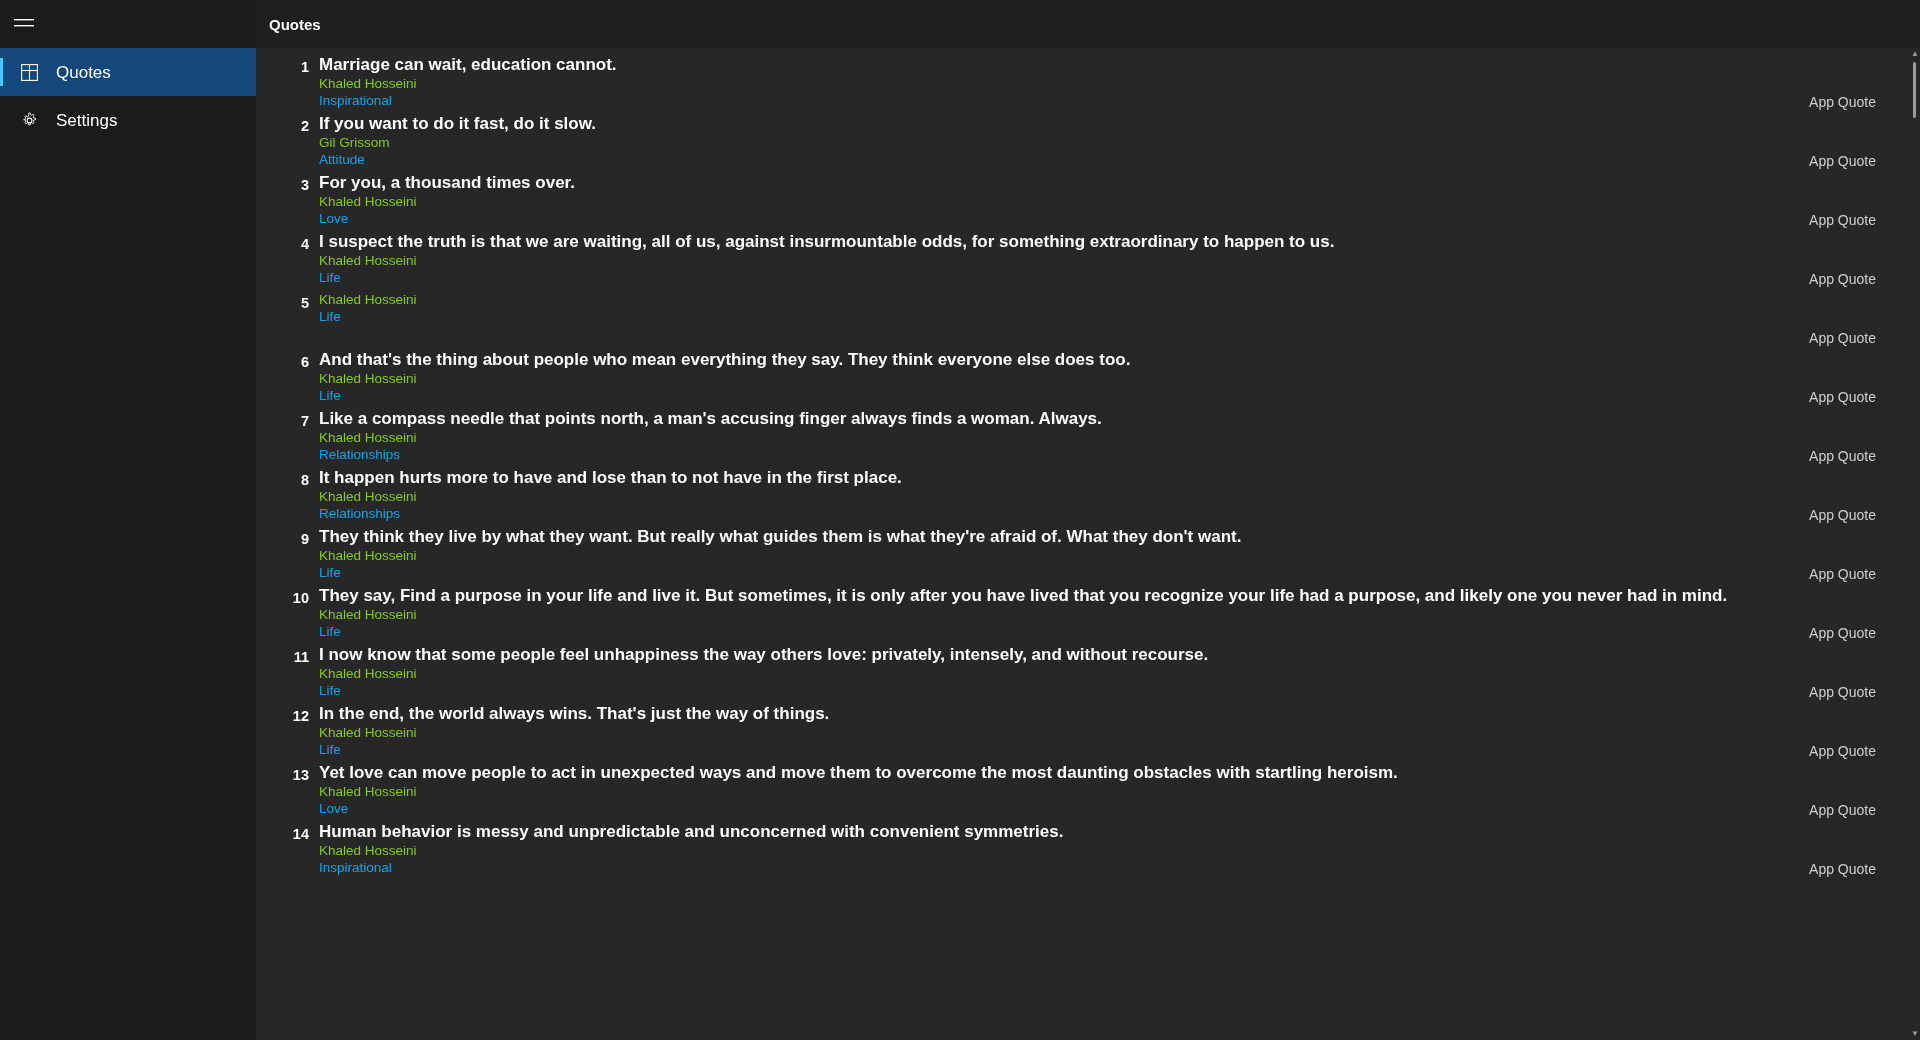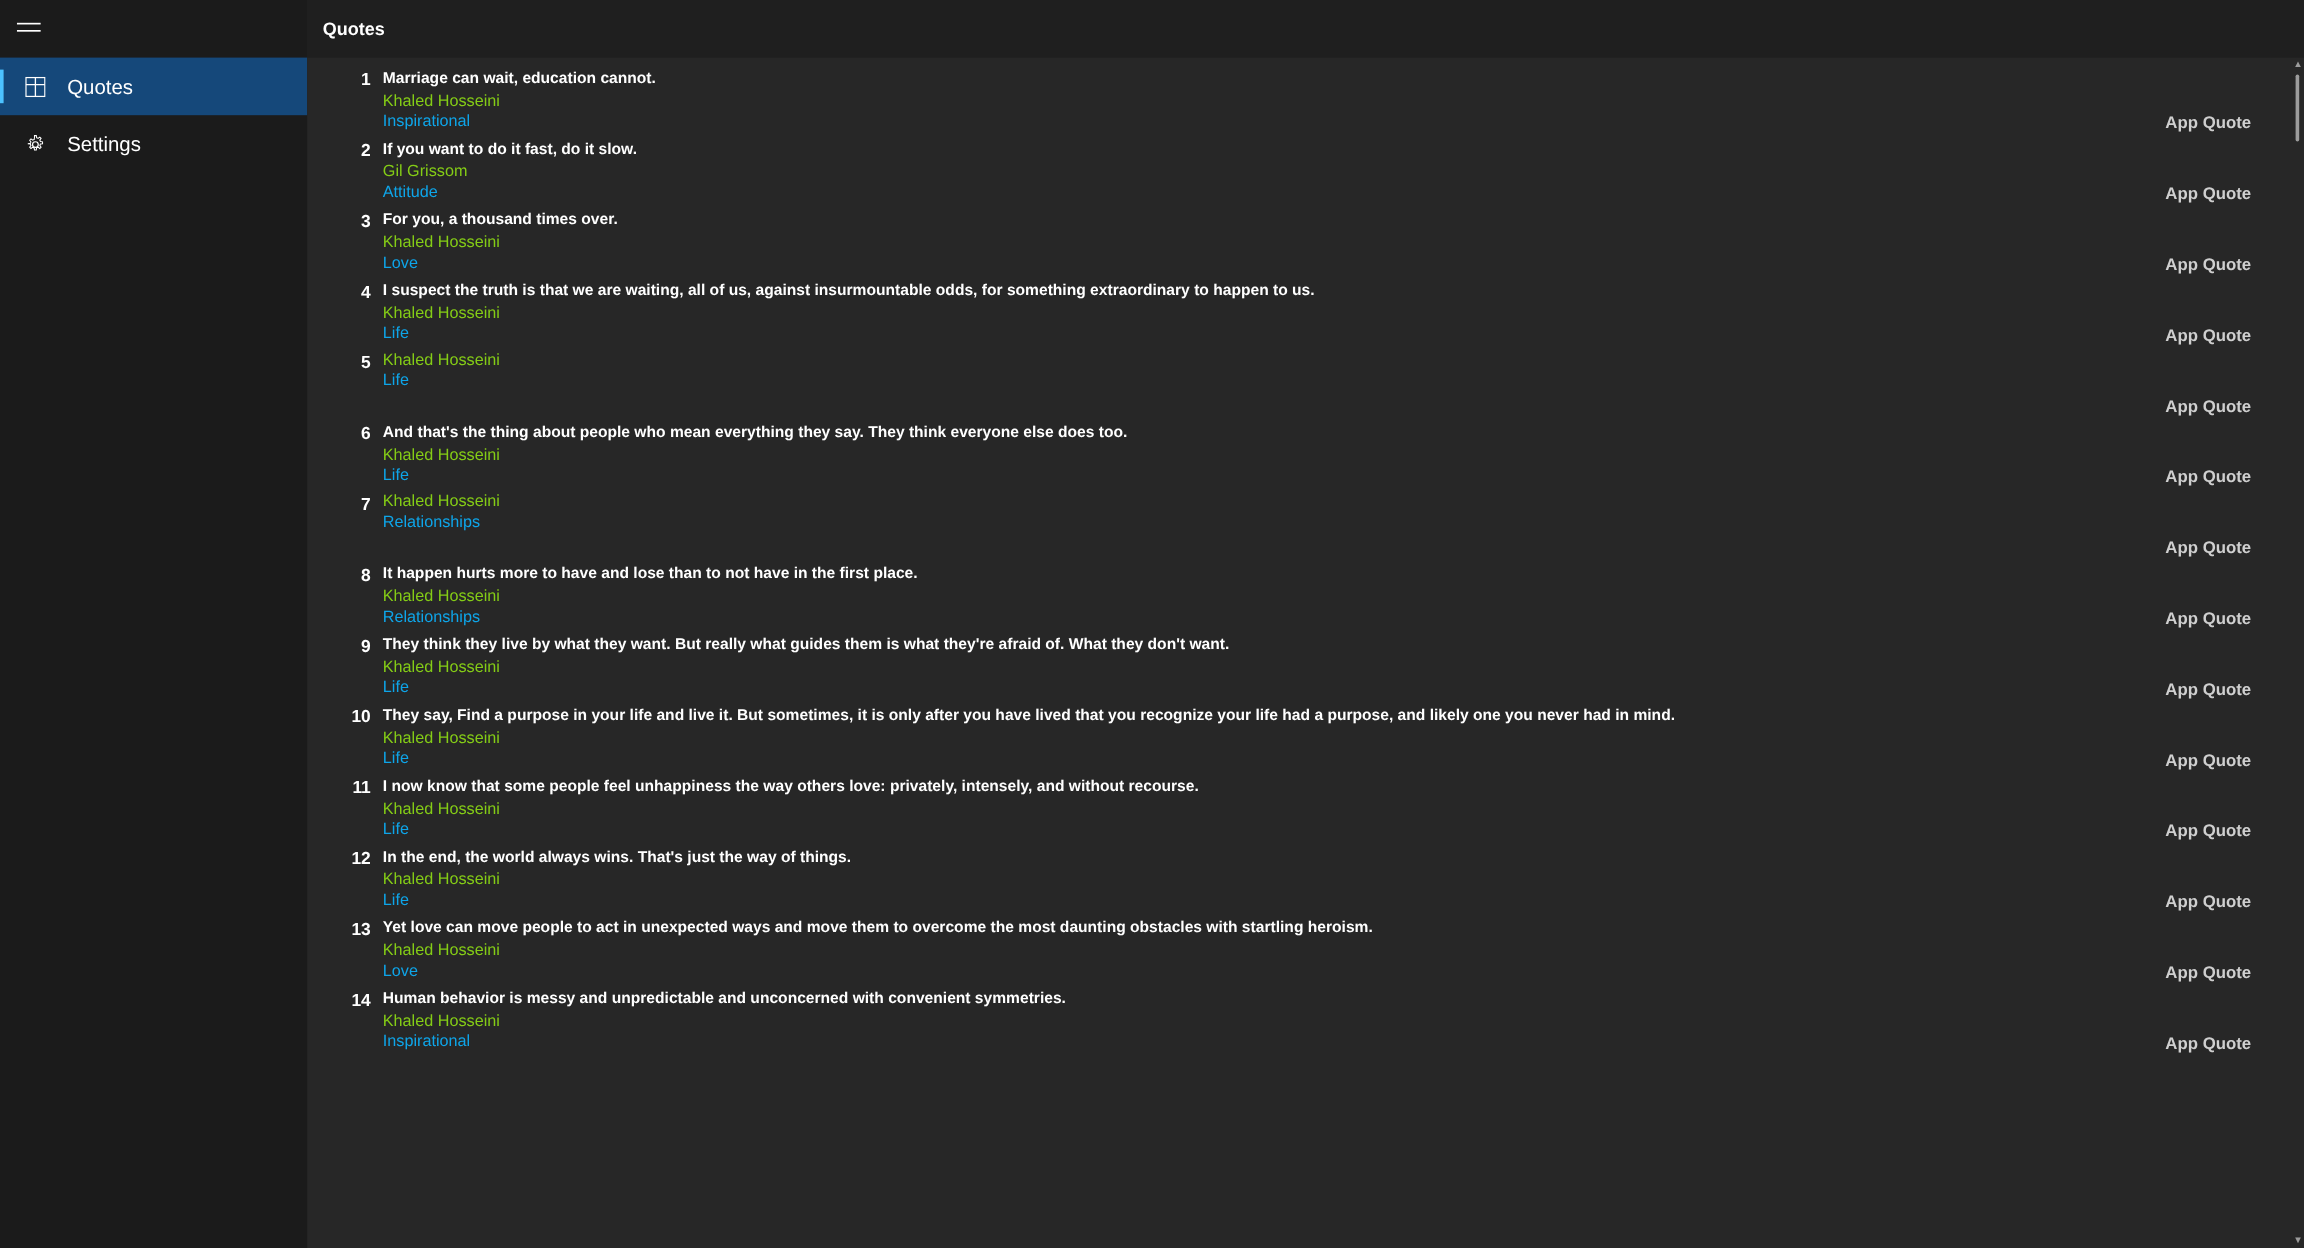--- a/index.html
+++ b/index.html
@@ -111,42 +111,42 @@
     font-size: 14.5px;
     font-weight: bold;
     color: #ffffff;
     padding-top: 4px;
   }
   .q-body {
     flex: 1;
     padding-right: 160px;
   }
   .q-text {
-    font-size: 13px;
+    font-size: 17px;
     font-weight: bold;
     color: #ffffff;
     line-height: 20px;
   }
   .q-author {
     font-size: 13.5px;
     color: #84cc16;
     line-height: 17px;
     margin-top: 0px;
   }
   .q-category {
     font-size: 13.5px;
     color: #0ea5e9;
     line-height: 17px;
   }
   .q-action {
     position: absolute;
     right: 44px;
     bottom: 4px;
     font-size: 14px;
-    font-weight: bold;
+    font-weight: normal;
     color: #cfcfcf;
     cursor: pointer;
     white-space: nowrap;
   }
   
   .scrollbar {
     position: absolute;
     top: 48px;
     right: 0;
     width: 10px;
@@ -271,20 +271,21 @@
           <div class="q-body">
             <div class="q-text">And that's the thing about people who mean everything they say. They think everyone else does too.</div>
             <div class="q-author">Khaled Hosseini</div>
             <div class="q-category">Life</div>
           </div>
           <div class="q-action">App Quote</div>
         </div>
         <div class="quote-row">
           <div class="q-index">7</div>
           <div class="q-body">
+            <div class="q-text">Like a compass needle that points north, a man's accusing finger always finds a woman. Always.</div>
             <div class="q-author">Khaled Hosseini</div>
             <div class="q-category">Relationships</div>
           </div>
           <div class="q-action">App Quote</div>
         </div>
         <div class="quote-row">
           <div class="q-index">8</div>
           <div class="q-body">
             <div class="q-text">It happen hurts more to have and lose than to not have in the first place.</div>
             <div class="q-author">Khaled Hosseini</div>

